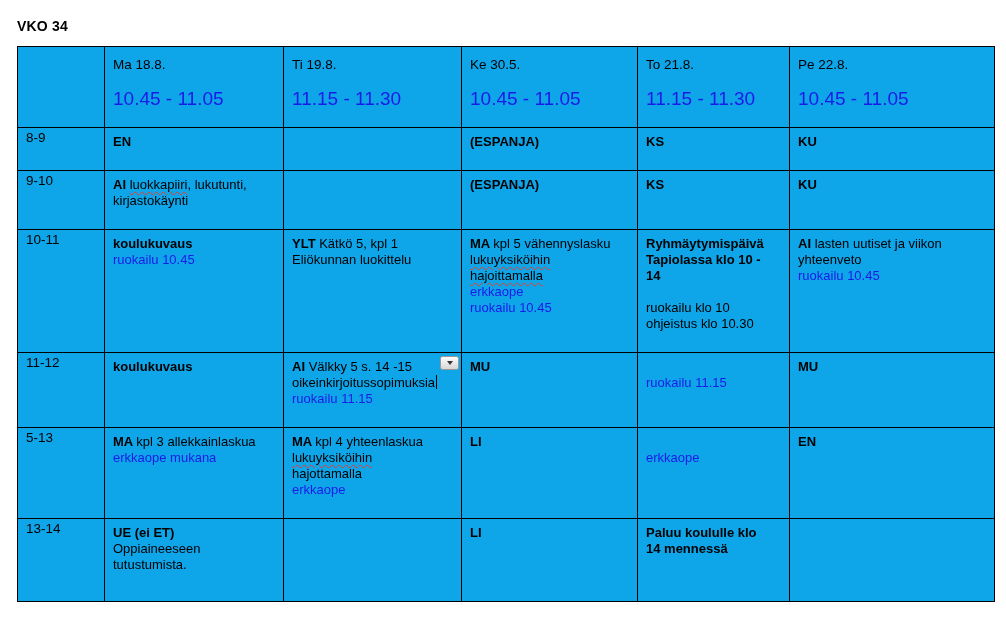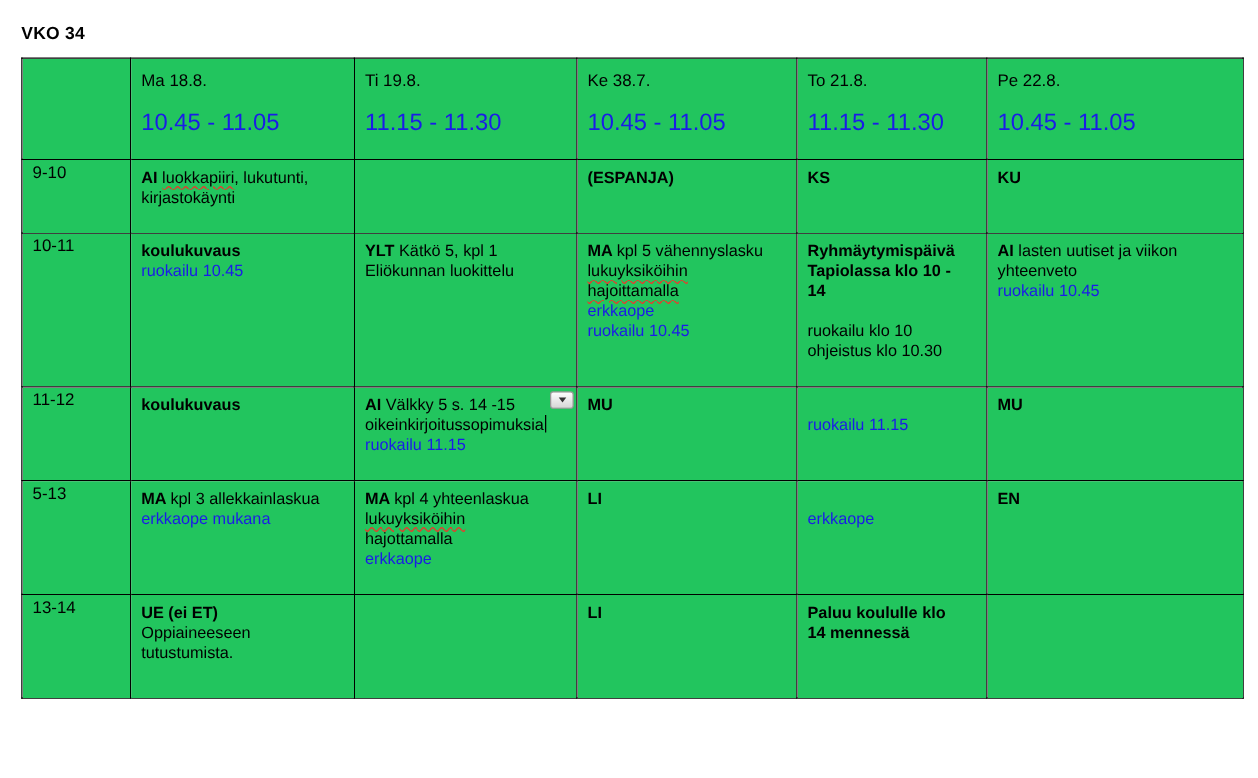--- a/index.html
+++ b/index.html
@@ -14,21 +14,21 @@
     font-size:14px; font-weight:bold; letter-spacing:.2px;
   }
   table.schedule {
     position:absolute; left:17px; top:46px;
     border-collapse:collapse; table-layout:fixed; width:977px;
     border:1.5px solid var(--grid);
   }
   td {
     border:1px solid var(--grid); vertical-align:top;
     padding:6px 8px 20px 8px; font-size:13px; line-height:16px;
-    overflow:hidden; position:relative; background:#22c55e;
+    overflow:hidden; position:relative; background:#0ea5e9;
   }
   td.thick { border:2.5px solid var(--grid); }
   .para { min-height:16px; white-space:nowrap; }
   .b { font-weight:bold; }
   .link { color:var(--link); }
   .sq {
     text-decoration-line:underline; text-decoration-style:wavy;
     text-decoration-color:var(--sq); text-decoration-thickness:1px;
     text-underline-offset:2px;
   }
@@ -71,34 +71,52 @@
         <td></td>
         <td>
           <div class="day-label">Ma 18.8.</div>
           <div class="day-time">10.45 - 11.05</div>
         </td>
         <td>
           <div class="day-label">Ti 19.8.</div>
           <div class="day-time">11.15 - 11.30</div>
         </td>
         <td>
-          <div class="day-label">Ke 38.7.</div>
+          <div class="day-label">Ke 30.5.</div>
           <div class="day-time">10.45 - 11.05</div>
         </td>
         <td>
           <div class="day-label">To 21.8.</div>
           <div class="day-time">11.15 - 11.30</div>
         </td>
         <td>
           <div class="day-label">Pe 22.8.</div>
           <div class="day-time">10.45 - 11.05</div>
         </td>
       </tr>
     </thead>
   <tbody id="sched-body">
+      <tr style="height: 34px;">
+        <td class="hour-label">
+          <div>8-9</div>
+        </td>
+        <td>
+          <div class="para"><span class="b">EN</span></div>
+        </td>
+        <td></td>
+        <td>
+          <div class="para"><span class="b">(ESPANJA)</span></div>
+        </td>
+        <td>
+          <div class="para"><span class="b">KS</span></div>
+        </td>
+        <td>
+          <div class="para"><span class="b">KU</span></div>
+        </td>
+      </tr>
       <tr style="height: 47px;">
         <td class="hour-label">
           <div>9-10</div>
         </td>
         <td>
           <div class="para"><span class="b">AI </span><span class="sq">luokkapiiri</span><span>, lukutunti,</span></div>
           <div class="para"><span>kirjastokäynti</span></div>
         </td>
         <td></td>
         <td>

